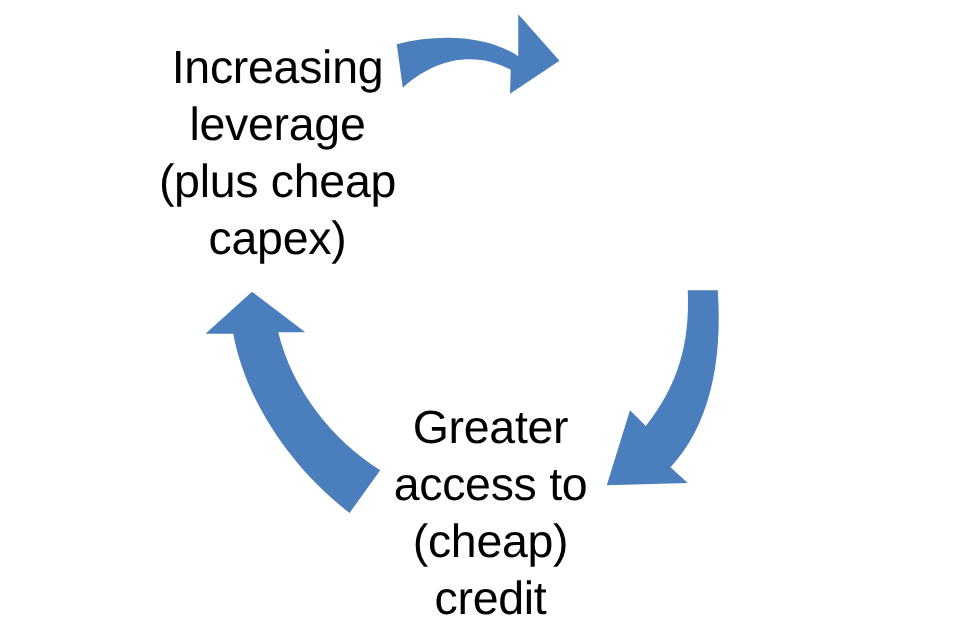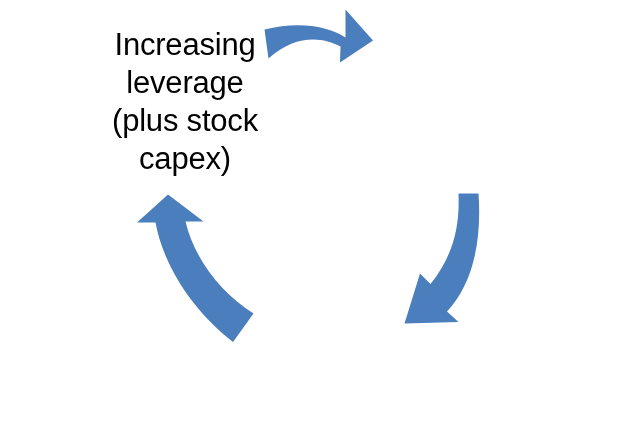--- a/index.html
+++ b/index.html
@@ -84,18 +84,22 @@
              L 168,194.5
              L 137,222.5
              L 155.5,222.5
              C 164,268 194.5,312 233,342
              Z"></path>
 
   </svg>
 
   <div class="node-label" id="node-increasing-leverage" style="color: rgb(0, 0, 0);">Increasing
 leverage
-(plus stock
+(plus cheap
 capex)</div>
 
 
+  <div class="node-label" id="node-greater-access" style="color: rgb(0, 0, 0);">Greater
+access to
+(cheap)
+credit</div>
 
 </div>
 
 </body></html>

